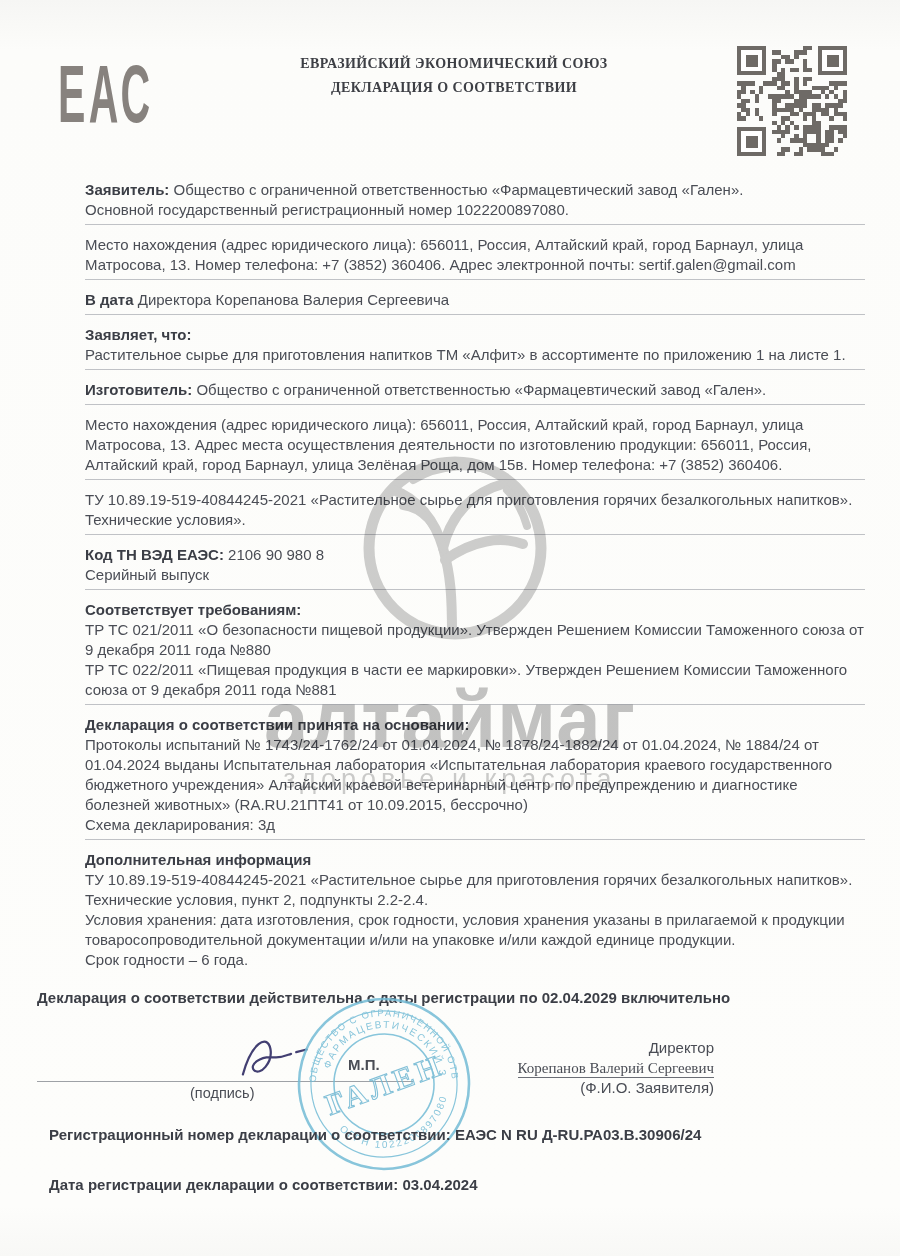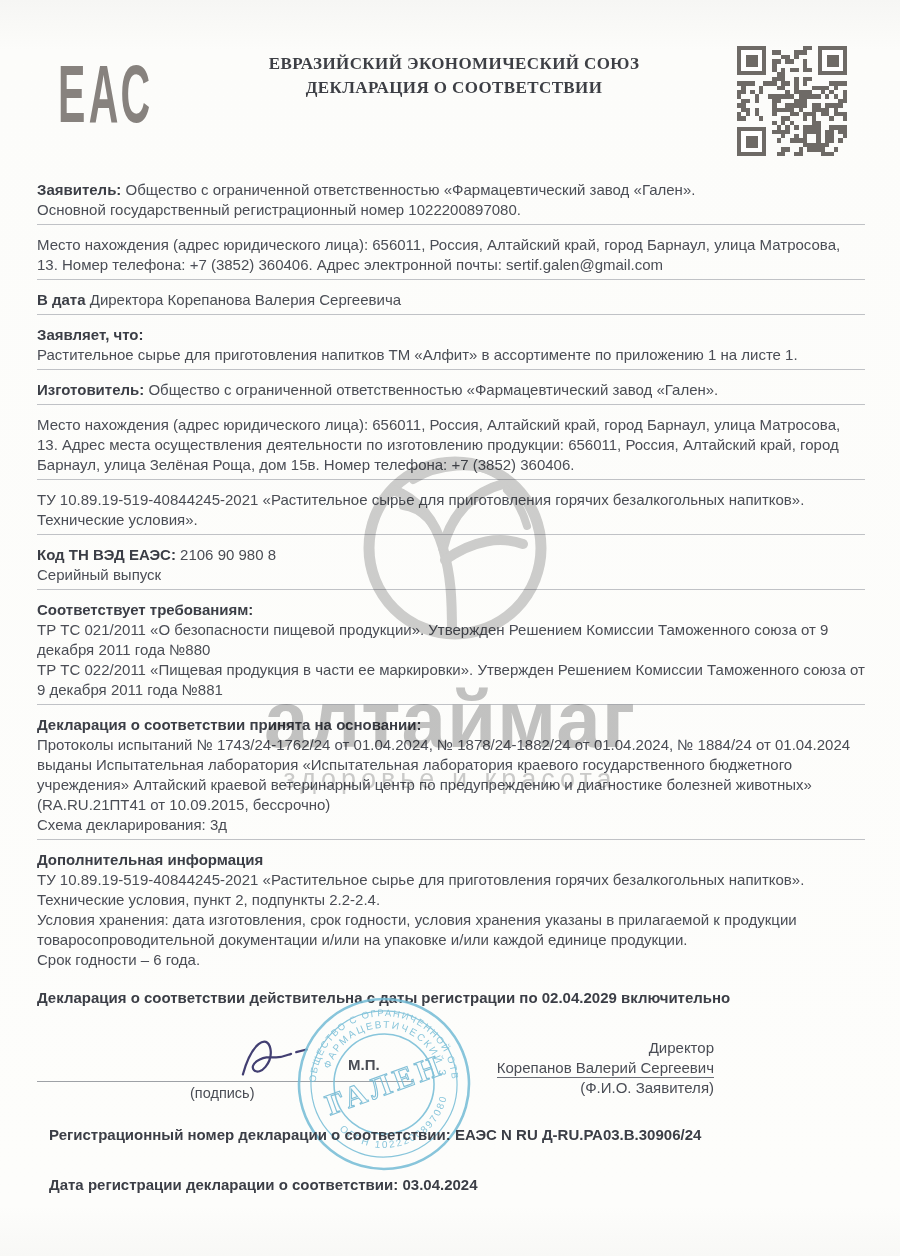--- a/index.html
+++ b/index.html
@@ -6,47 +6,47 @@
   body{background:#e8e8e8;font-family:"Liberation Sans",sans-serif;}
   .page{position:relative;width:900px;height:1256px;margin:0 auto;overflow:hidden;
         background:linear-gradient(180deg,#f6f6f4 0%, #fcfcfa 4%, #fdfdfb 96%, #f8f8f6 100%);
         color:#4a4d55;}
   
   .eac-logo{position:absolute;left:58px;top:54px;font-family:"Liberation Sans",sans-serif;
         font-weight:bold;font-size:50px;color:#87827e;letter-spacing:4px;
         transform:scale(0.82,1.62);transform-origin:top left;line-height:1;}
   .doc-title{position:absolute;left:8px;right:0;top:52px;text-align:center;
         font-family:"Liberation Serif",serif;font-weight:bold;color:#3d3f45;
-        font-size:17px;line-height:24px;letter-spacing:0.4px;}
+        font-size:14px;line-height:24px;letter-spacing:0.4px;}
   .qr{position:absolute;left:737px;top:46px;width:110px;height:110px;
         display:grid;grid-template-columns:repeat(25,1fr);grid-template-rows:repeat(25,1fr);}
   .qm{background:#6e6a66;}
   .qf{position:absolute;width:21px;height:21px;border:4.5px solid #6e6a66;background:#fff;}
   .qf::after{content:"";position:absolute;left:4.5px;top:4.5px;width:12px;height:12px;background:#6e6a66;}
   .qf.tl{left:0;top:0;} .qf.tr{right:0;top:0;} .qf.bl{left:0;bottom:0;}
   
   .doc-body{position:absolute;left:37px;top:170px;width:828px;font-size:15px;line-height:20px;}
-  .sec{padding:10px 0 4px 0;border-bottom:1px solid #c0c2c6;}
+  .sec{padding:10px 0 4px 0;border-bottom:1px solid #c0c2c6;margin-left:48px;}
   .sec.noline{border-bottom:none;}
   .lbl{font-weight:bold;color:#3b3e46;}
   .validity{margin-top:14px;font-weight:bold;color:#3b3e46;}
   
   .wm{position:absolute;pointer-events:none;mix-blend-mode:multiply;}
   .wm-leaf{left:348px;top:448px;width:214px;height:200px;opacity:.5;}
   .wm-brand{left:0;right:0;top:662px;text-align:center;font-weight:bold;font-size:80px;
         letter-spacing:1px;color:#9c9c9c;opacity:.6;line-height:1;margin-top:18px;}
   .wm-tagline{left:0;right:0;top:766px;text-align:center;font-size:27px;letter-spacing:5px;
         color:#a2a2a2;opacity:.55;line-height:1;}
   
   .sig-line{position:absolute;left:37px;top:1081px;width:376px;border-top:1.3px solid #9ea1a6;}
   .sig-caption{position:absolute;left:190px;top:1085px;width:150px;text-align:left;font-size:14.5px;color:#4a4d55;}
   .mp{position:absolute;left:348px;top:1056px;font-size:15px;font-weight:bold;color:#4a4d55;}
   .sig-scribble{position:absolute;left:236px;top:1030px;width:86px;height:58px;}
   .director{position:absolute;left:452px;top:1038px;width:262px;text-align:right;font-size:15px;line-height:20px;color:#4a4d55;}
-  .director .name{border-bottom:1px solid #6a6d75;padding-bottom:1px;}
+  .director .name{border-bottom:1px solid #6a6d75;padding-bottom:1px;font-family:Liberation Serif, serif;}
   .stamp{position:absolute;left:295px;top:995px;width:178px;height:178px;opacity:.85;transform:rotate(-6deg);}
   
   .footer-reg{position:absolute;left:49px;top:1126px;font-size:15px;font-weight:bold;color:#3b3e46;}
   .footer-date{position:absolute;left:49px;top:1160px;font-size:15px;font-weight:bold;color:#3b3e46;margin-top:16px;}
 </style>
 </head>
 <body>
 
 <div class="page">
 

